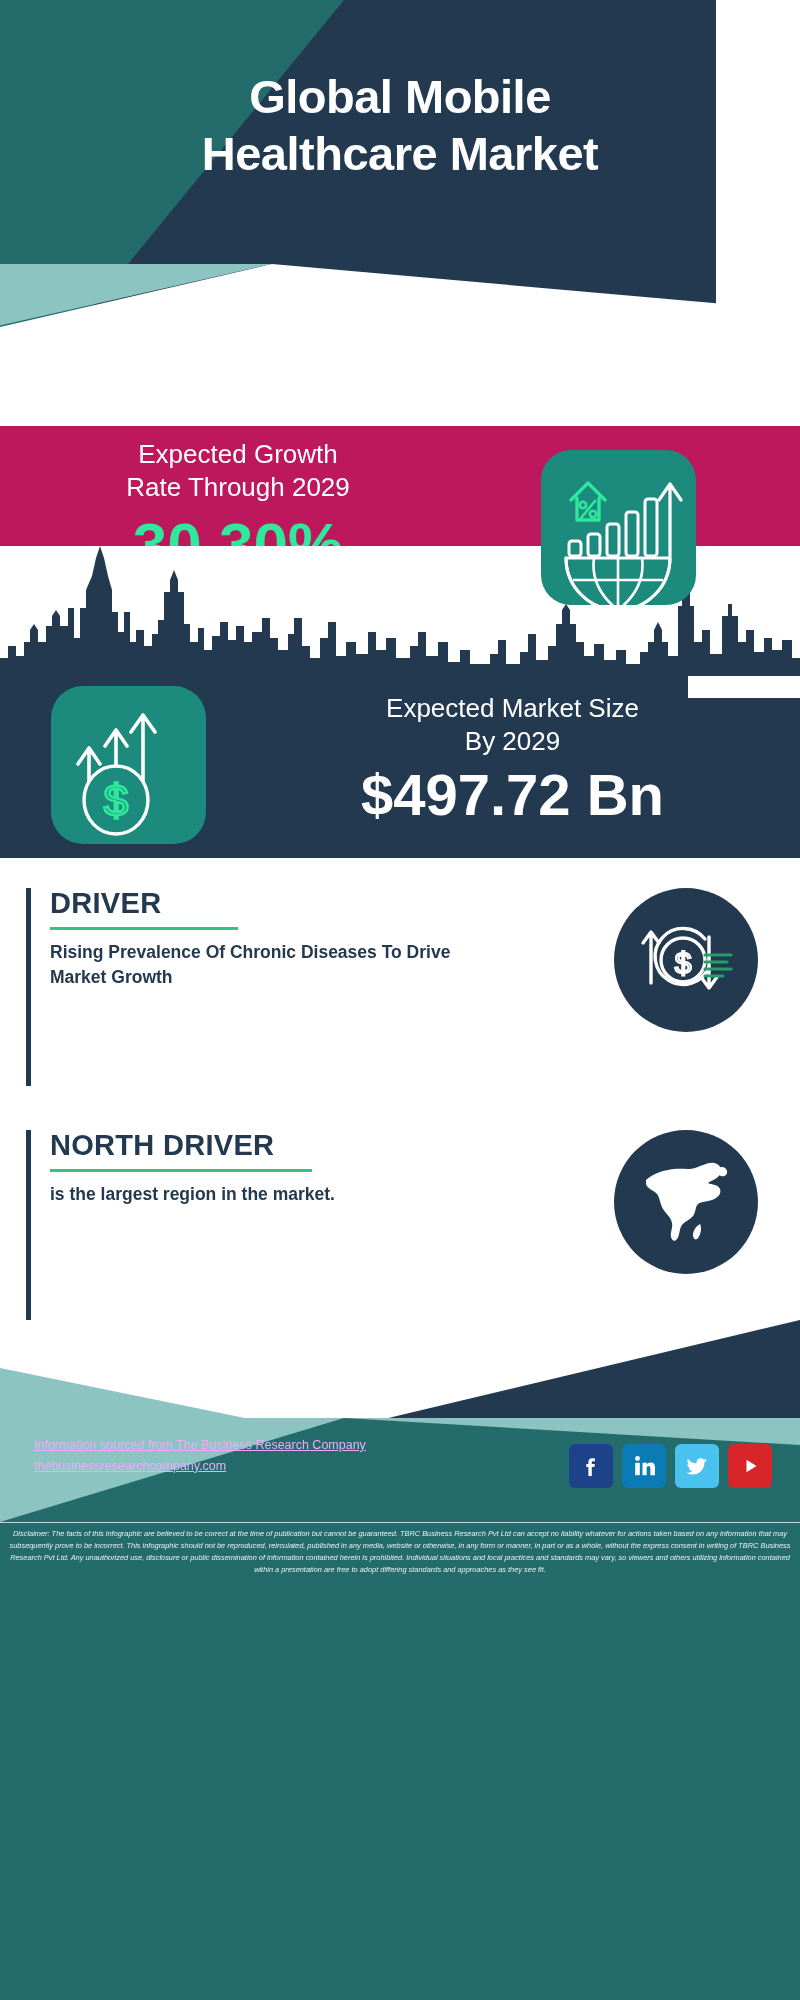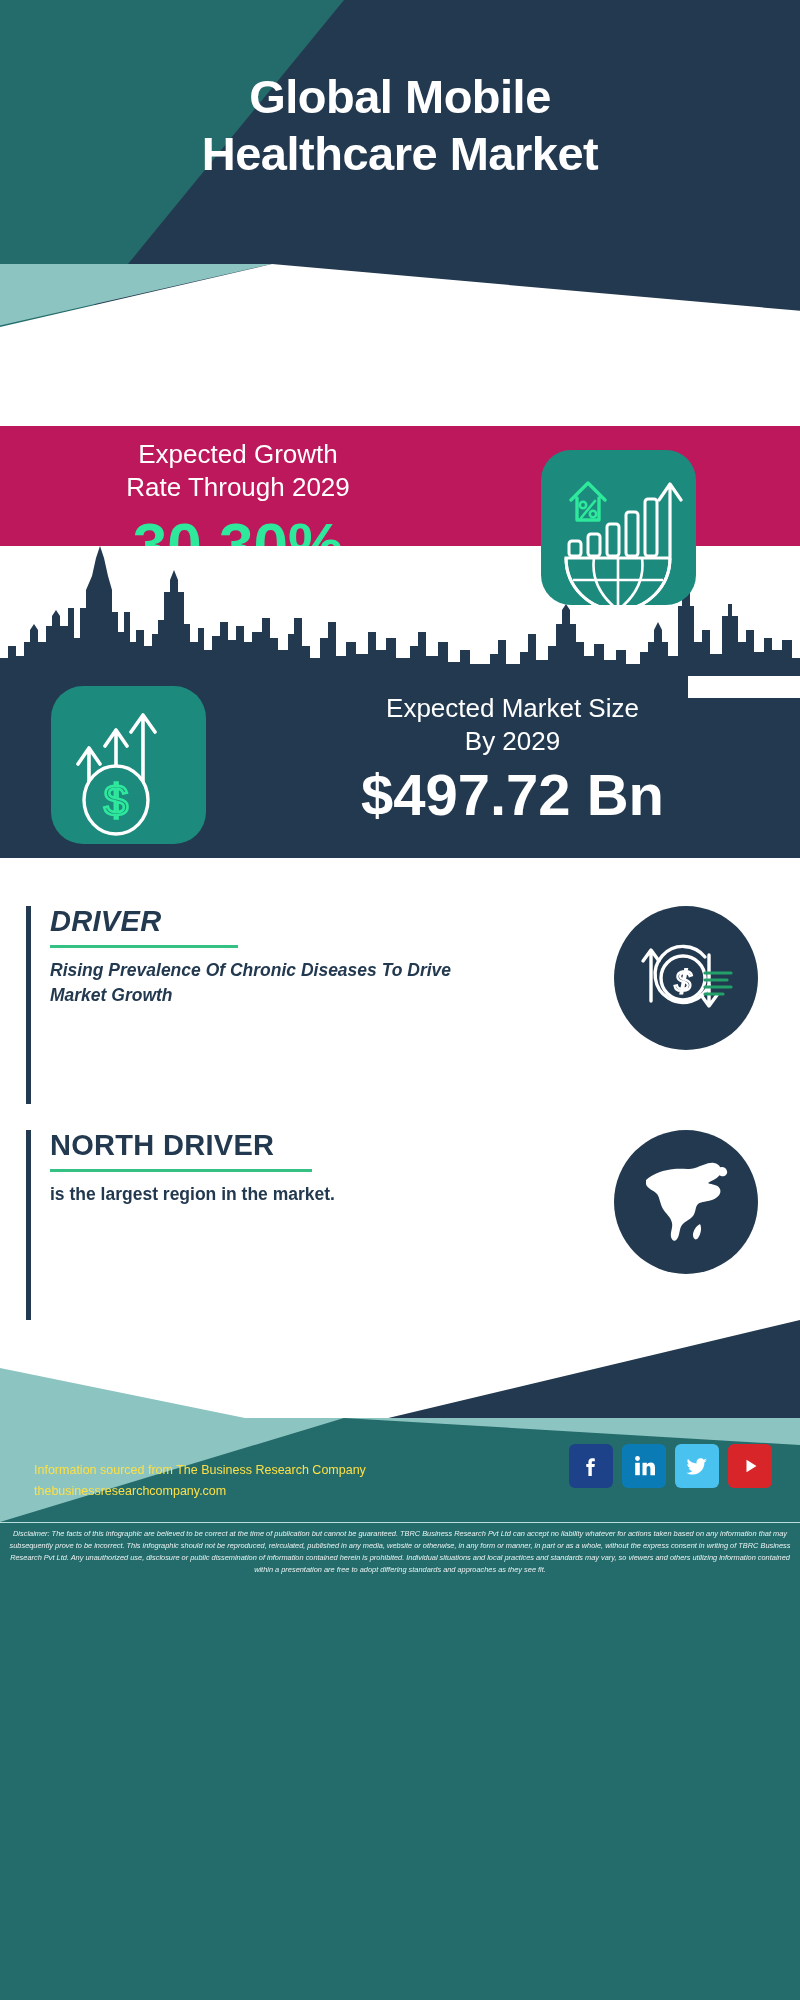--- a/index.html
+++ b/index.html
@@ -7,21 +7,21 @@
   body {
     font-family:"Liberation Sans", sans-serif;
     background:#ffffff;
     position:relative;
     overflow:hidden;
   }
   .page { position:relative; width:800px; height:2000px; overflow:hidden; }
 
   
   .header {
-    position:absolute; left:0; top:0; width:800px; height:352px;
+    position:absolute; left:0; top:0; width:716px; height:352px;
     background:#246b6b; overflow:hidden;
   }
   .header-diag {
     position:absolute; left:0; top:0; width:800px; height:352px;
     background:#23394f;
     clip-path:polygon(43% 0%, 100% 0%, 100% 100%, 7% 100%);
   }
   .header-title {
     position:absolute; left:0; top:68px; width:800px;
     text-align:center; color:#ffffff;
@@ -150,22 +150,22 @@
     position:absolute; left:0; top:0; width:800px; height:104px;
     background:#8cc4c1;
     clip-path:polygon(0% 0%, 43% 0%, 0% 100%);
   }
   .footer-wedge-light2 {
     position:absolute; left:0; top:0; width:800px; height:104px;
     background:#8cc4c1;
     clip-path:polygon(43% 0%, 100% 0%, 100% 26%);
   }
   .footer-text {
-    position:absolute; left:34px; top:42px; z-index:4;
-    color:#fde047; font-size:12.5px; line-height:1.65;
+    position:absolute; left:34px; top:17px; z-index:4;
+    color:#f0abfc; font-size:12.5px; line-height:1.65;text-decoration:underline;
   }
   .socials {
     position:absolute; right:28px; top:26px; z-index:4;
     display:flex; gap:9px;
   }
   .sbtn {
     width:44px; height:44px; border-radius:6px;
     display:flex; align-items:center; justify-content:center;
     color:#ffffff;
   }
@@ -274,21 +274,21 @@
       <path d="M38 130 L38 66 M27 78 L38 62 L49 78" fill="none" stroke="#ffffff" stroke-width="3.6" stroke-linejoin="round" stroke-linecap="round"></path>
       <path d="M65 128 L65 48 M54 60 L65 44 L76 60" fill="none" stroke="#ffffff" stroke-width="3.6" stroke-linejoin="round" stroke-linecap="round"></path>
       <path d="M92 126 L92 34 M80 46 L92 29 L104 46" fill="none" stroke="#ffffff" stroke-width="3.6" stroke-linejoin="round" stroke-linecap="round"></path>
       <ellipse cx="65" cy="114" rx="32" ry="34" fill="#1d8a7e" stroke="#ffffff" stroke-width="3.4"></ellipse>
       <text x="65" y="130" font-family="'Liberation Sans',sans-serif" font-size="44" fill="none" stroke="#2ee89b" stroke-width="2.6" text-anchor="middle">$</text>
     </svg>
   </div>
 
   <div class="insights">
 
-    <div class="insight" style="top:48px; height:198px;font-style:italic;">
+    <div class="insight" style="top:30px; height:198px;">
       <div class="bar" style="height:198px;"></div>
       <div class="body">
         <h2>DRIVER</h2>
         <div class="rule"></div>
         <p>Rising Prevalence Of Chronic Diseases To Drive Market Growth</p>
       </div>
       <div class="circle" style="left:588px; top:0px;">
         <svg width="110" height="110" viewBox="0 0 110 110">
           <path d="M20 78 L20 30 M12 38 L20 27 L28 38" fill="none" stroke="#ffffff" stroke-width="3.4" stroke-linejoin="round" stroke-linecap="round"></path>
           <path d="M78 32 L78 80 M70 72 L78 83 L86 72" fill="none" stroke="#ffffff" stroke-width="3.4" stroke-linejoin="round" stroke-linecap="round"></path>

